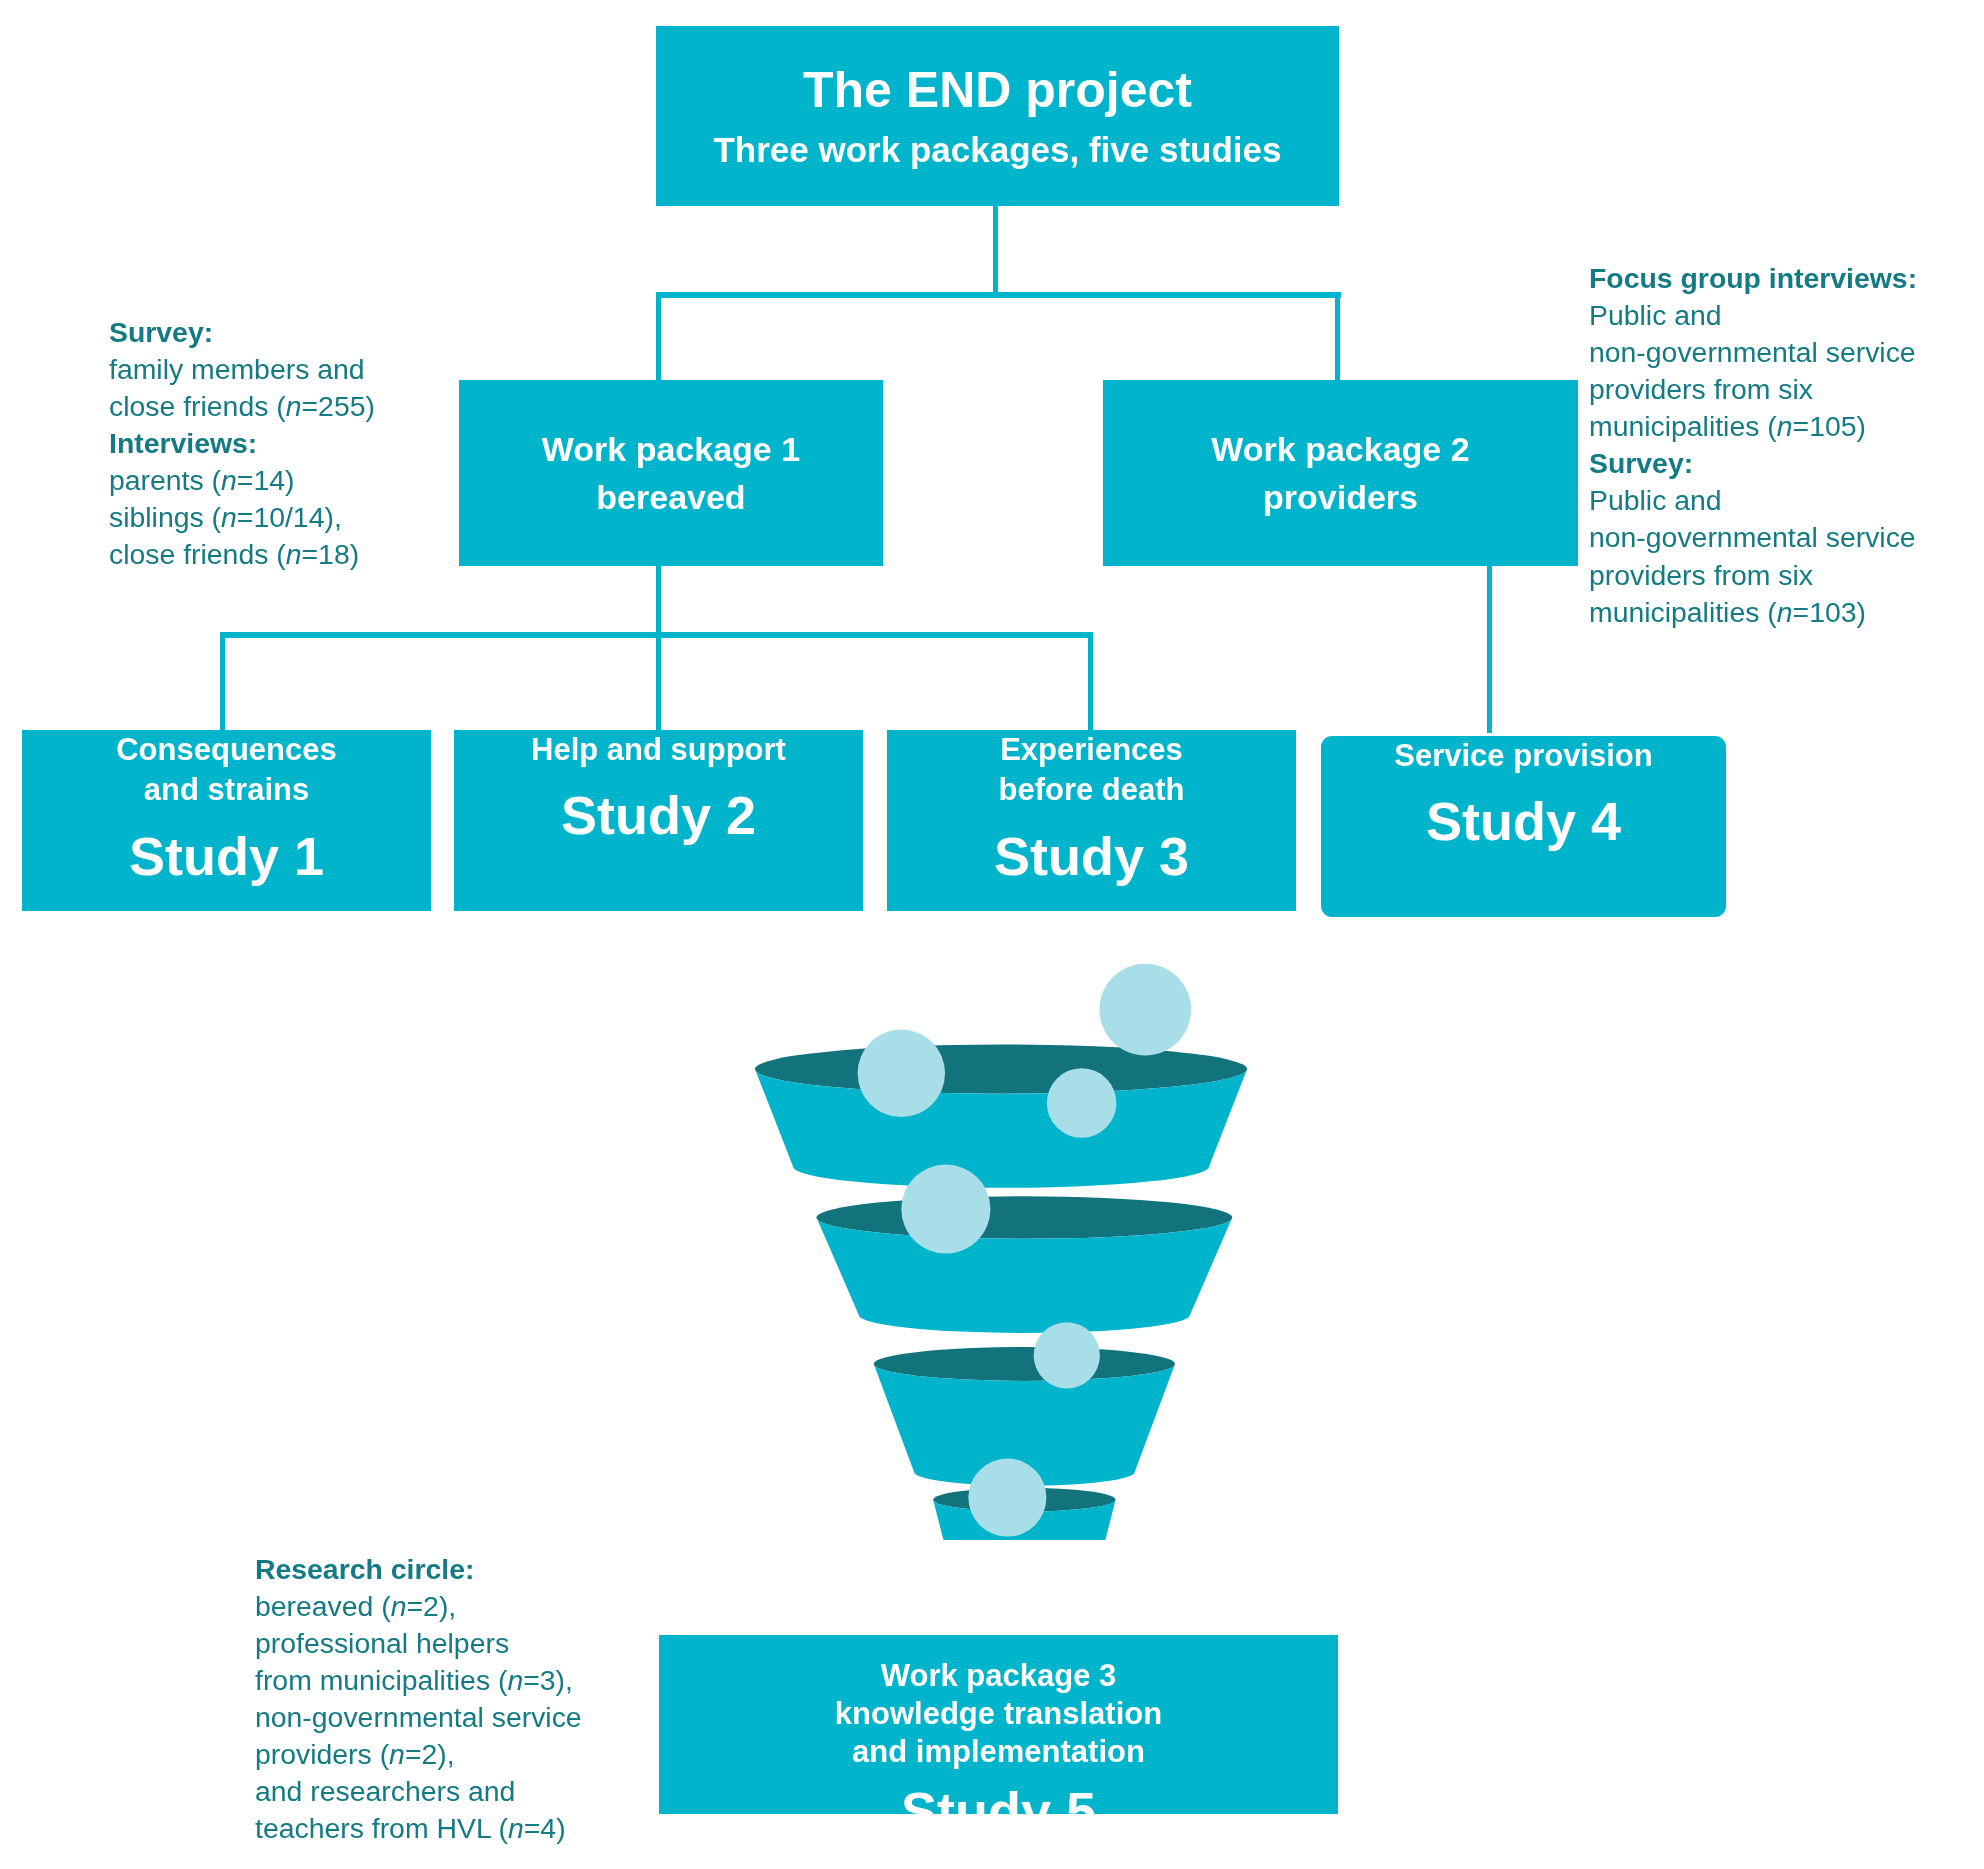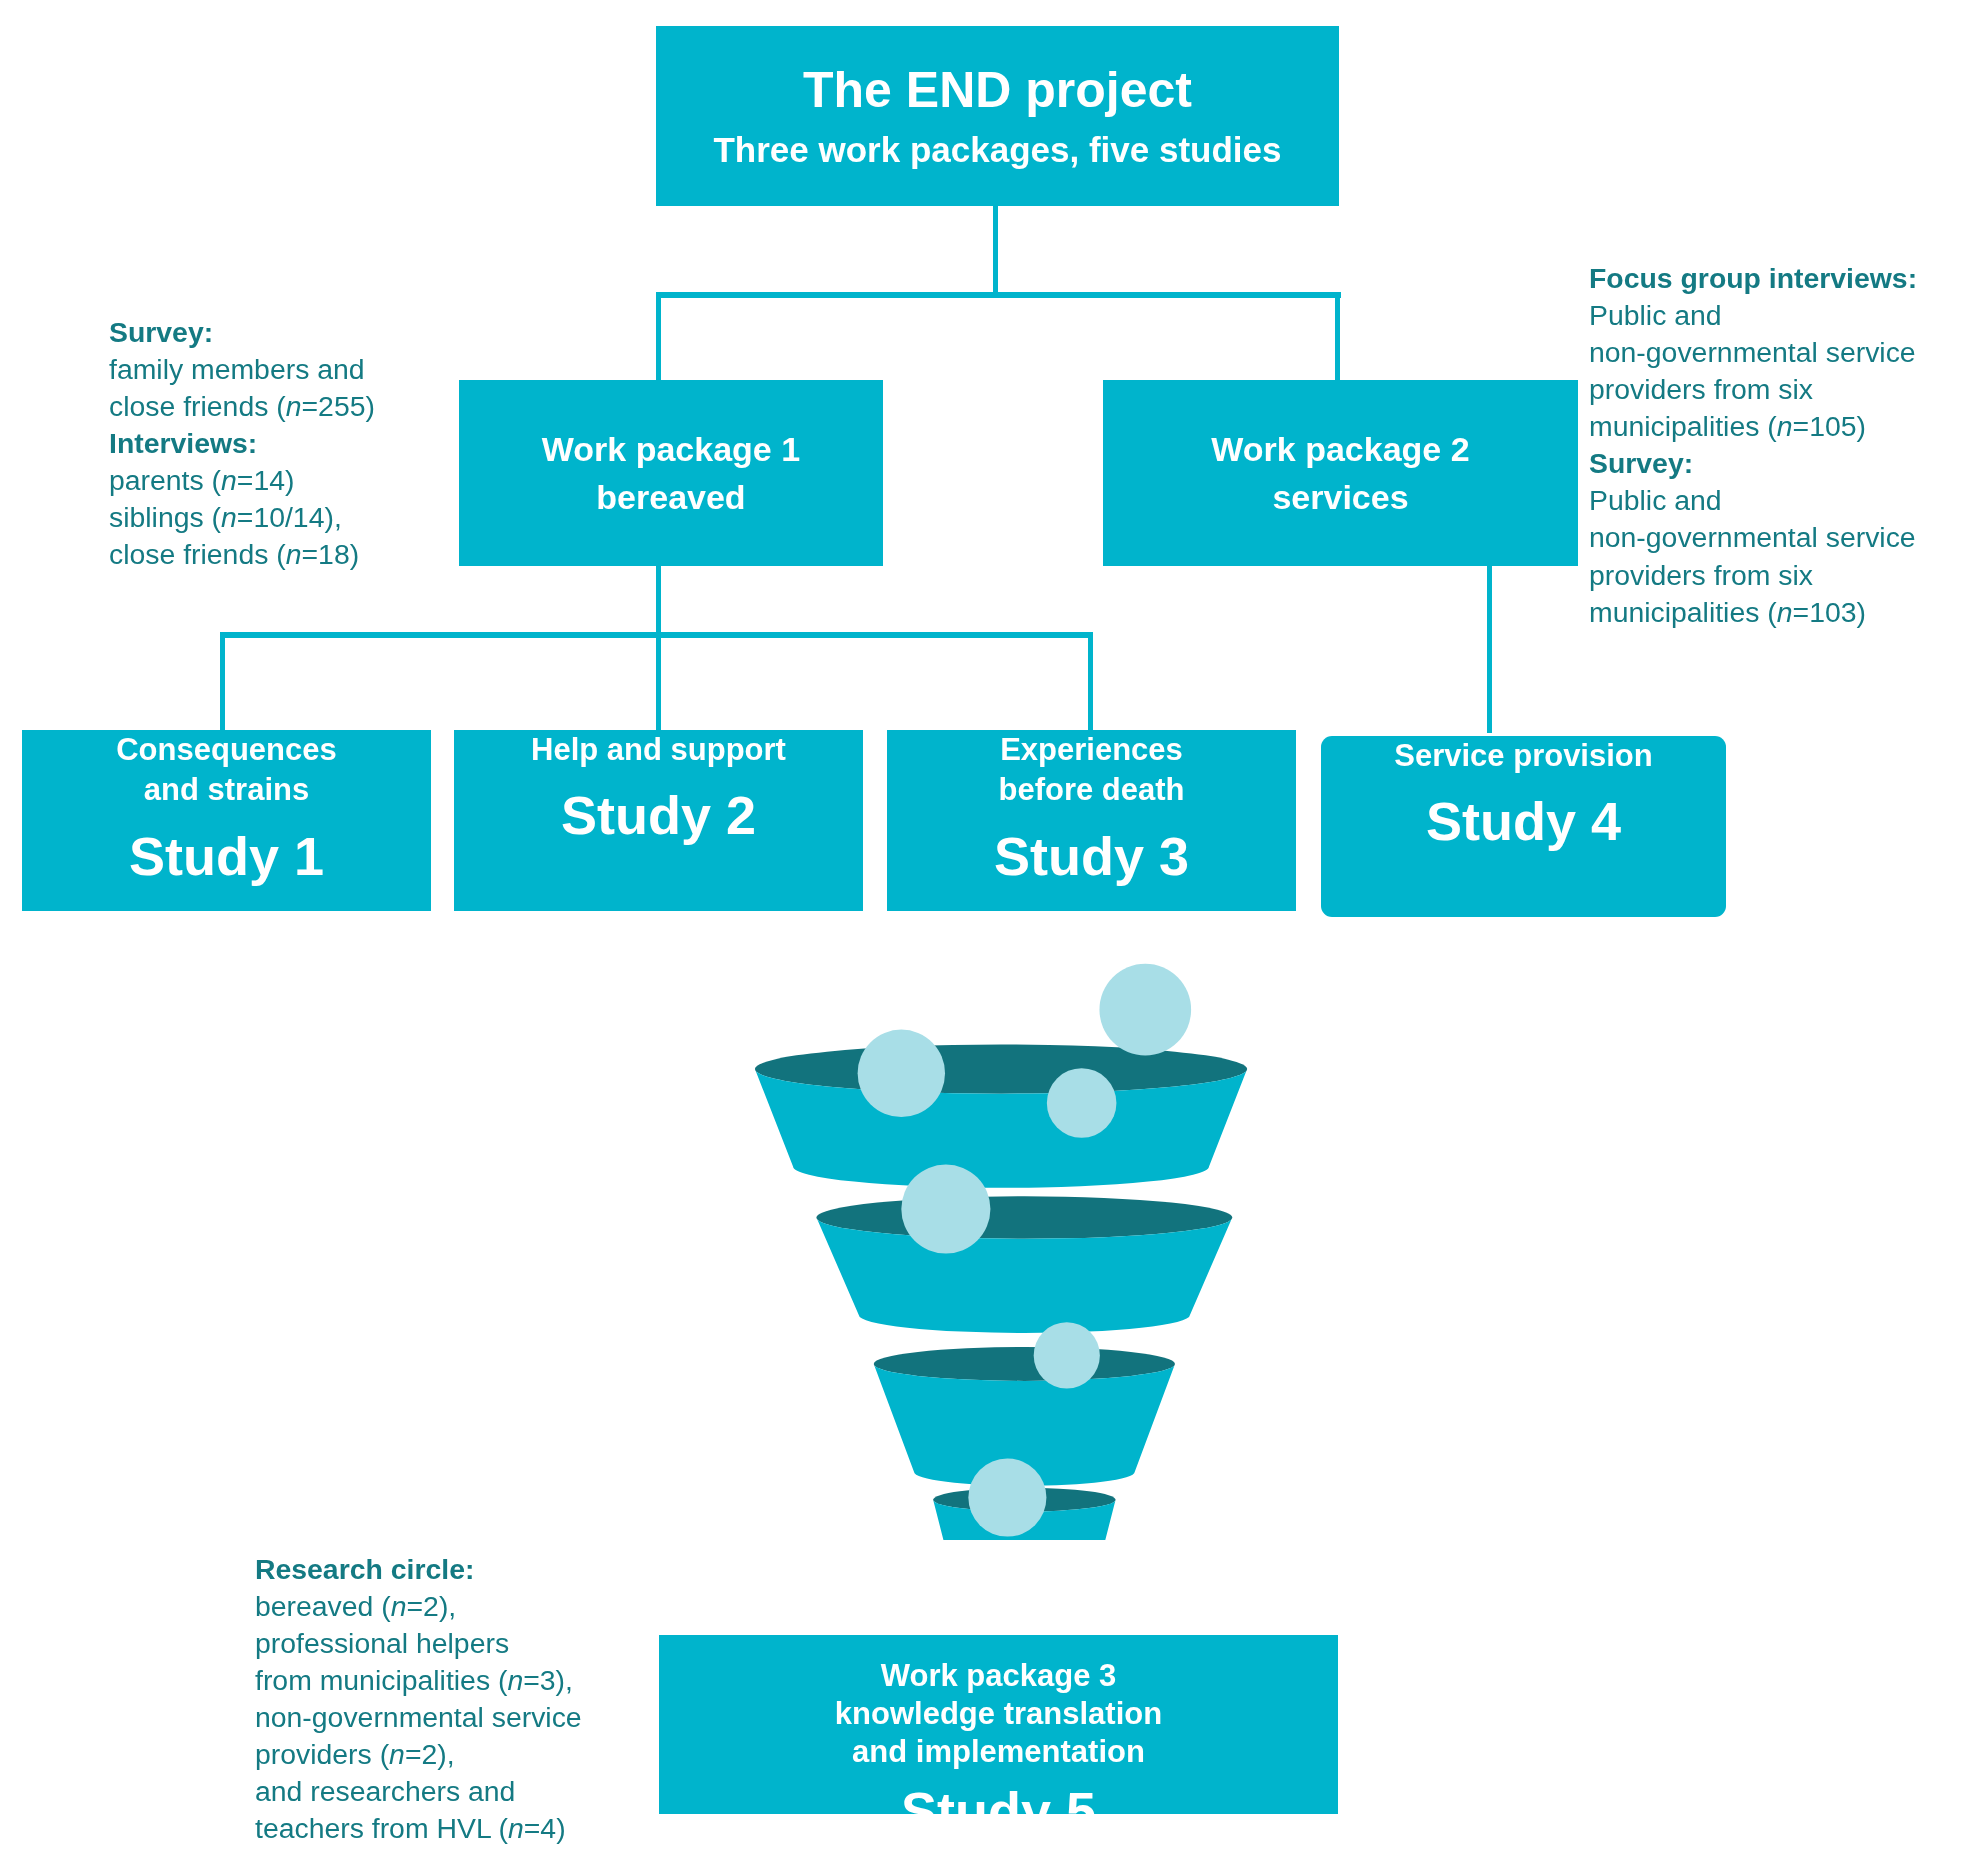--- a/index.html
+++ b/index.html
@@ -109,21 +109,21 @@
     <span class="ln t1">The END project</span>
     <span class="ln t2">Three work packages, five studies</span>
   </div>
 
   <div class="box wp" id="wp1-box">
     <span class="ln">Work package 1</span>
     <span class="ln">bereaved</span>
   </div>
   <div class="box wp" id="wp2-box">
     <span class="ln">Work package 2</span>
-    <span class="ln">services</span>
+    <span class="ln">providers</span>
   </div>
 
   <div class="box study-box" id="study1-box">
     <span class="ln head">Consequences</span>
     <span class="ln head">and strains</span>
     <span class="ln num">Study 1</span>
   </div>
   <div class="box study-box" id="study2-box">
     <span class="ln head">Help and support</span>
     <span class="ln head"></span>

